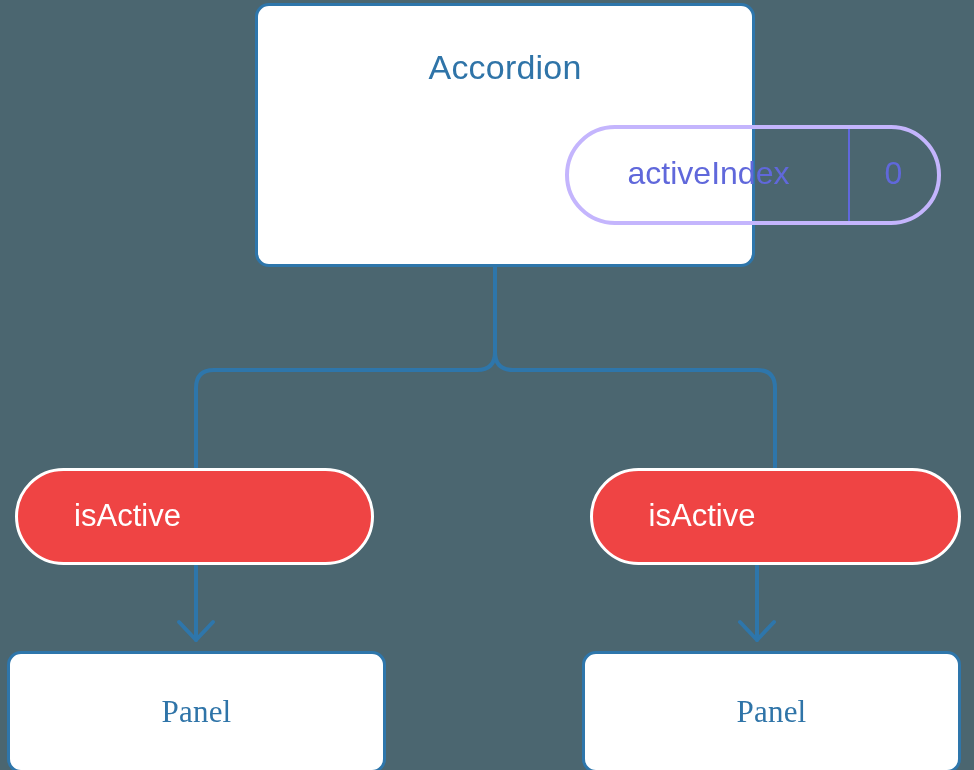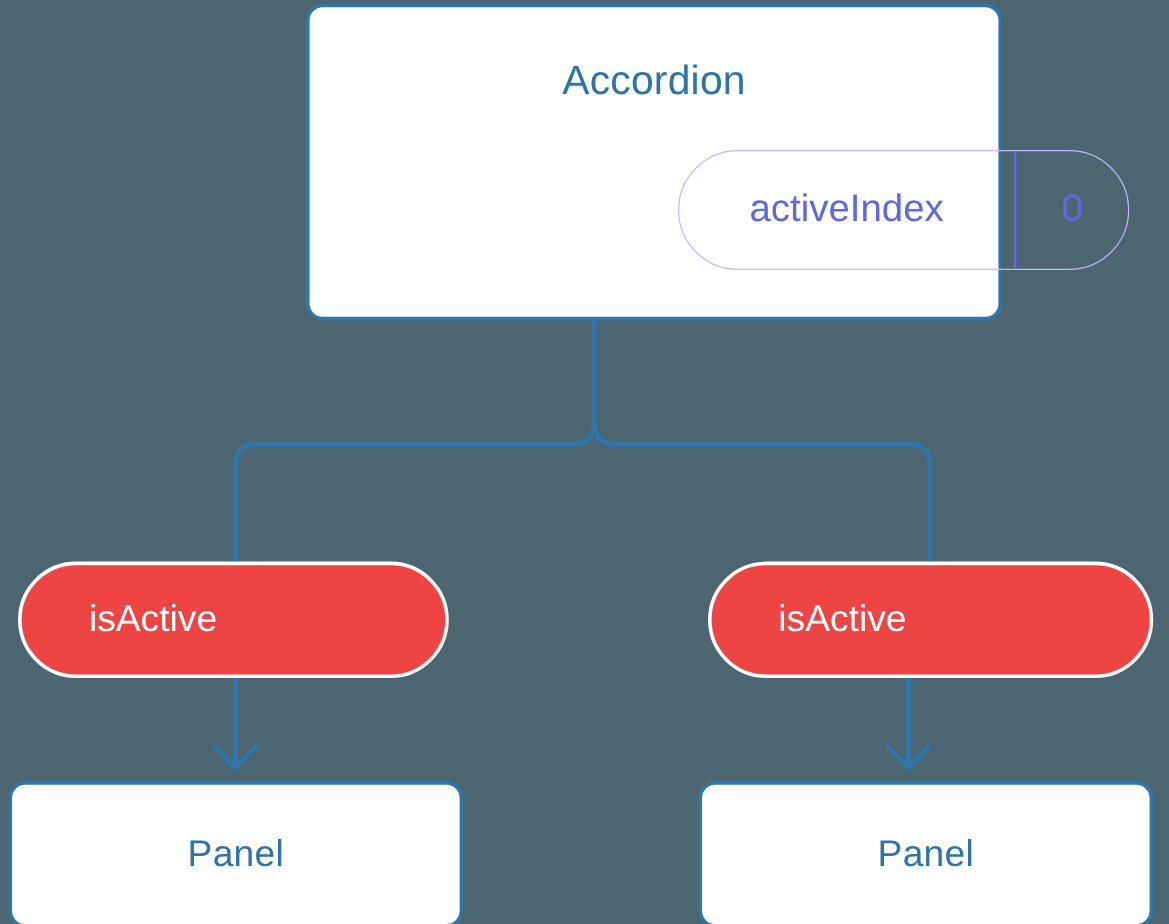--- a/index.html
+++ b/index.html
@@ -40,21 +40,21 @@
   .card-title {
     text-align: center;
     color: #2f74a8;
     font-weight: 400;
     letter-spacing: 0.2px;
   }
 
   #accordion-card {
     left: 255px;
     top: 3px;
-    width: 580px;
+    width: 500px;
     height: 264px;
   }
   #accordion-card .card-title {
     margin-top: 42px;
     font-size: 34px;
   }
 
   .panel-card {
     top: 651px;
     height: 122px;
@@ -63,20 +63,21 @@
     left: 7px;
     width: 379px;
   }
   #panel-right {
     left: 582px;
     width: 379px;
   }
   .panel-card .card-title {
     margin-top: 40px;
     font-size: 31px;
+    font-family: Liberation Serif, serif;
   }
 
   
   .pill {
     position: absolute;
     box-sizing: border-box;
     display: flex;
     align-items: stretch;
     border-radius: 999px;
     overflow: hidden;
@@ -85,21 +86,21 @@
   .pill .pill-val {
     display: flex;
     align-items: center;
     justify-content: center;
     box-sizing: border-box;
     white-space: nowrap;
   }
 
   
   .pill.outline {
-    border: 1px solid #c4b5fd;
+    border: 4px solid #c4b5fd;
     background: transparent;
     justify-content: flex-end;
   }
   .pill.outline .pill-key,
   .pill.outline .pill-val {
     color: #6068db;
   }
   .pill.outline .pill-val {
     border-left: 2px solid #6068db;
   }

